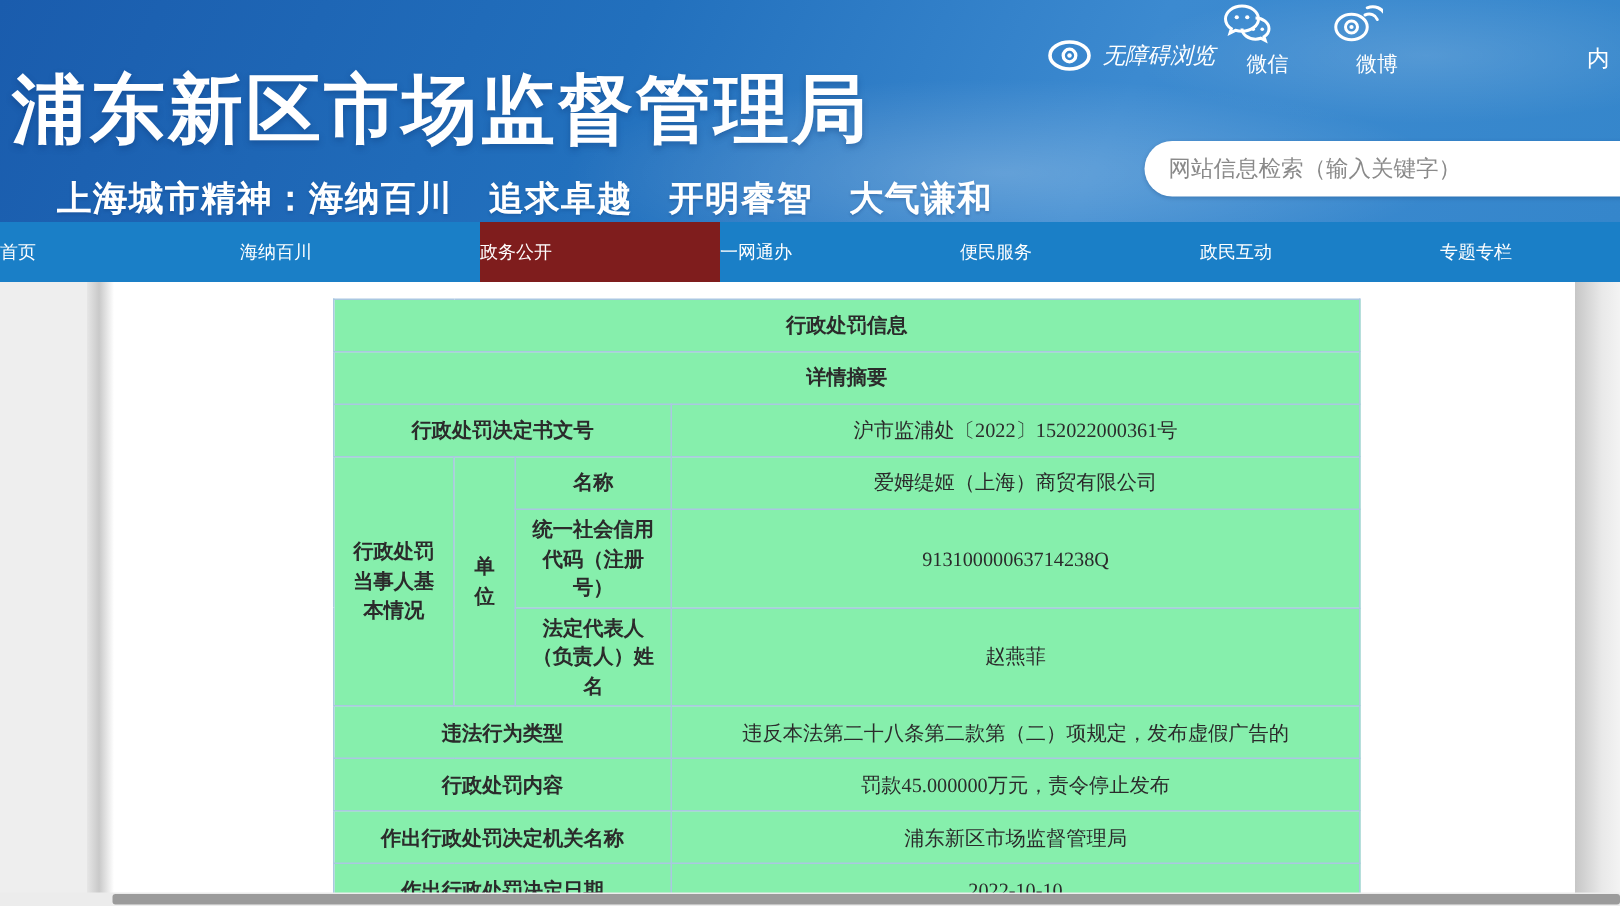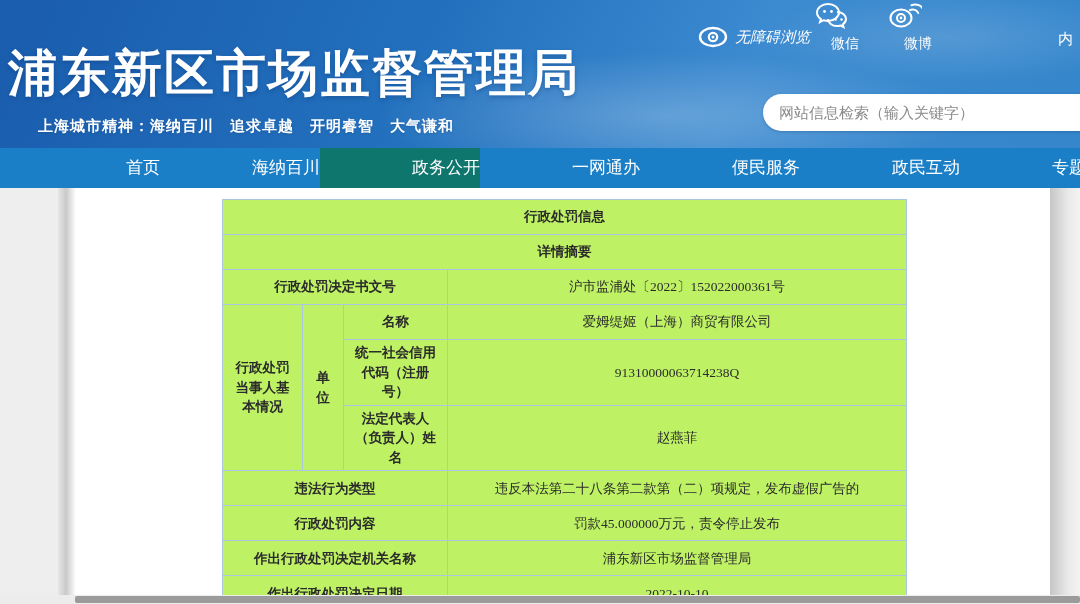--- a/index.html
+++ b/index.html
@@ -16,21 +16,21 @@
       linear-gradient(115deg, #1a5cad 0%, #2270bd 38%, #3c8ad0 68%, #3586cb 100%);
   }
   .site-title {
     position:absolute; left:8px; top:40px;
     font-size:50px; font-weight:900; color:#ffffff; letter-spacing:2px;
     text-shadow: 0 2px 4px rgba(10,50,110,0.35);
     white-space:nowrap;
   }
   .slogan {
     position:absolute; left:38px; top:117px;
-    font-size:15px; font-weight:700; color:#ffffff; letter-spacing:1px;
+    font-size:23px; font-weight:700; color:#ffffff; letter-spacing:1px;
     white-space:pre; text-shadow:0 1px 2px rgba(10,50,110,0.25);
   }
 
   .quick-links { position:absolute; right:0; top:0; height:60px; width:400px; }
   .ql-access { position:absolute; left:18px; top:26px; display:flex; align-items:center; gap:7px; color:#fff; cursor:pointer;font-style:italic; }
   .ql-access .lbl { font-size:15px; color:#fff; }
   .ql-item { position:absolute; top:2px; width:60px; text-align:center; color:#fff; cursor:pointer; }
   .ql-item .ic { display:block; height:30px; margin:0 auto 2px auto; }
   .ql-item .lbl { font-size:14px; color:#fff; white-space:nowrap; }
   .ql-wechat { left:135px; }
@@ -48,41 +48,41 @@
     font-size:15px; color:#333; font-family:"Liberation Sans", sans-serif;
   }
   .search-wrap input::placeholder { color:#8a8a8a; opacity:1; }
 
   
   .nav {
     position:absolute; left:0; top:148px; width:1120px; height:40px;
     background:#1a7fc7; display:flex;
   }
   .nav-item {
-    flex:0 0 160px; height:40px; line-height:40px; text-align:right;
-    color:#ffffff; font-size:17px; cursor:pointer; white-space:nowrap;
-  }
-  .nav-item.active { background:#0f766e; }
+    flex:0 0 160px; height:40px; line-height:40px; text-align:left;
+    color:#ffffff; font-size:12px; cursor:pointer; white-space:nowrap;
+  }
+  .nav-item.active { background:#7f1d1d; }
 
   
   .content { position:absolute; left:0; top:188px; width:1080px; height:416px; background:#ffffff; }
   .left-band { position:absolute; left:0; top:0; width:58px; height:416px; background:#eeeeee; }
   .left-shadow { position:absolute; left:58px; top:0; width:18px; height:416px;
     background:linear-gradient(to right, #e6e6e6 0%, #c9c9c9 45%, #ffffff 100%); }
   .right-shadow { position:absolute; left:1050px; top:0; width:30px; height:416px;
     background:linear-gradient(to right, #c6c6c6 0%, #e9e9e9 60%, #f3f3f3 100%); }
 
   
   table.penalty {
     position:absolute; left:222px; top:11px; width:684px;
     border-collapse:collapse; table-layout:fixed;
     font-family:"Liberation Serif", "DejaVu Serif", serif;
   }
   table.penalty td {
-    border:1px solid #aac7e1; background:#bef264;
+    border:1px solid #aac7e1; background:#86efac;
     height:35px; font-size:13.5px; color:#2b2b2b;
     padding:3px 8px; line-height:1.45;
   }
   td.cap { text-align:center; font-weight:700; }
   td.lab { text-align:center; font-weight:700; }
   td.val { text-align:center; padding-left:13px; font-weight:400; color:#333; }
 
   
   .hscroll { position:absolute; left:0; bottom:0; width:1080px; height:9px; background:#ececec; }
   .hscroll .thumb { position:absolute; left:75px; top:1px; width:1005px; height:7px; background:#9b9b9b; border-radius:2px; }

